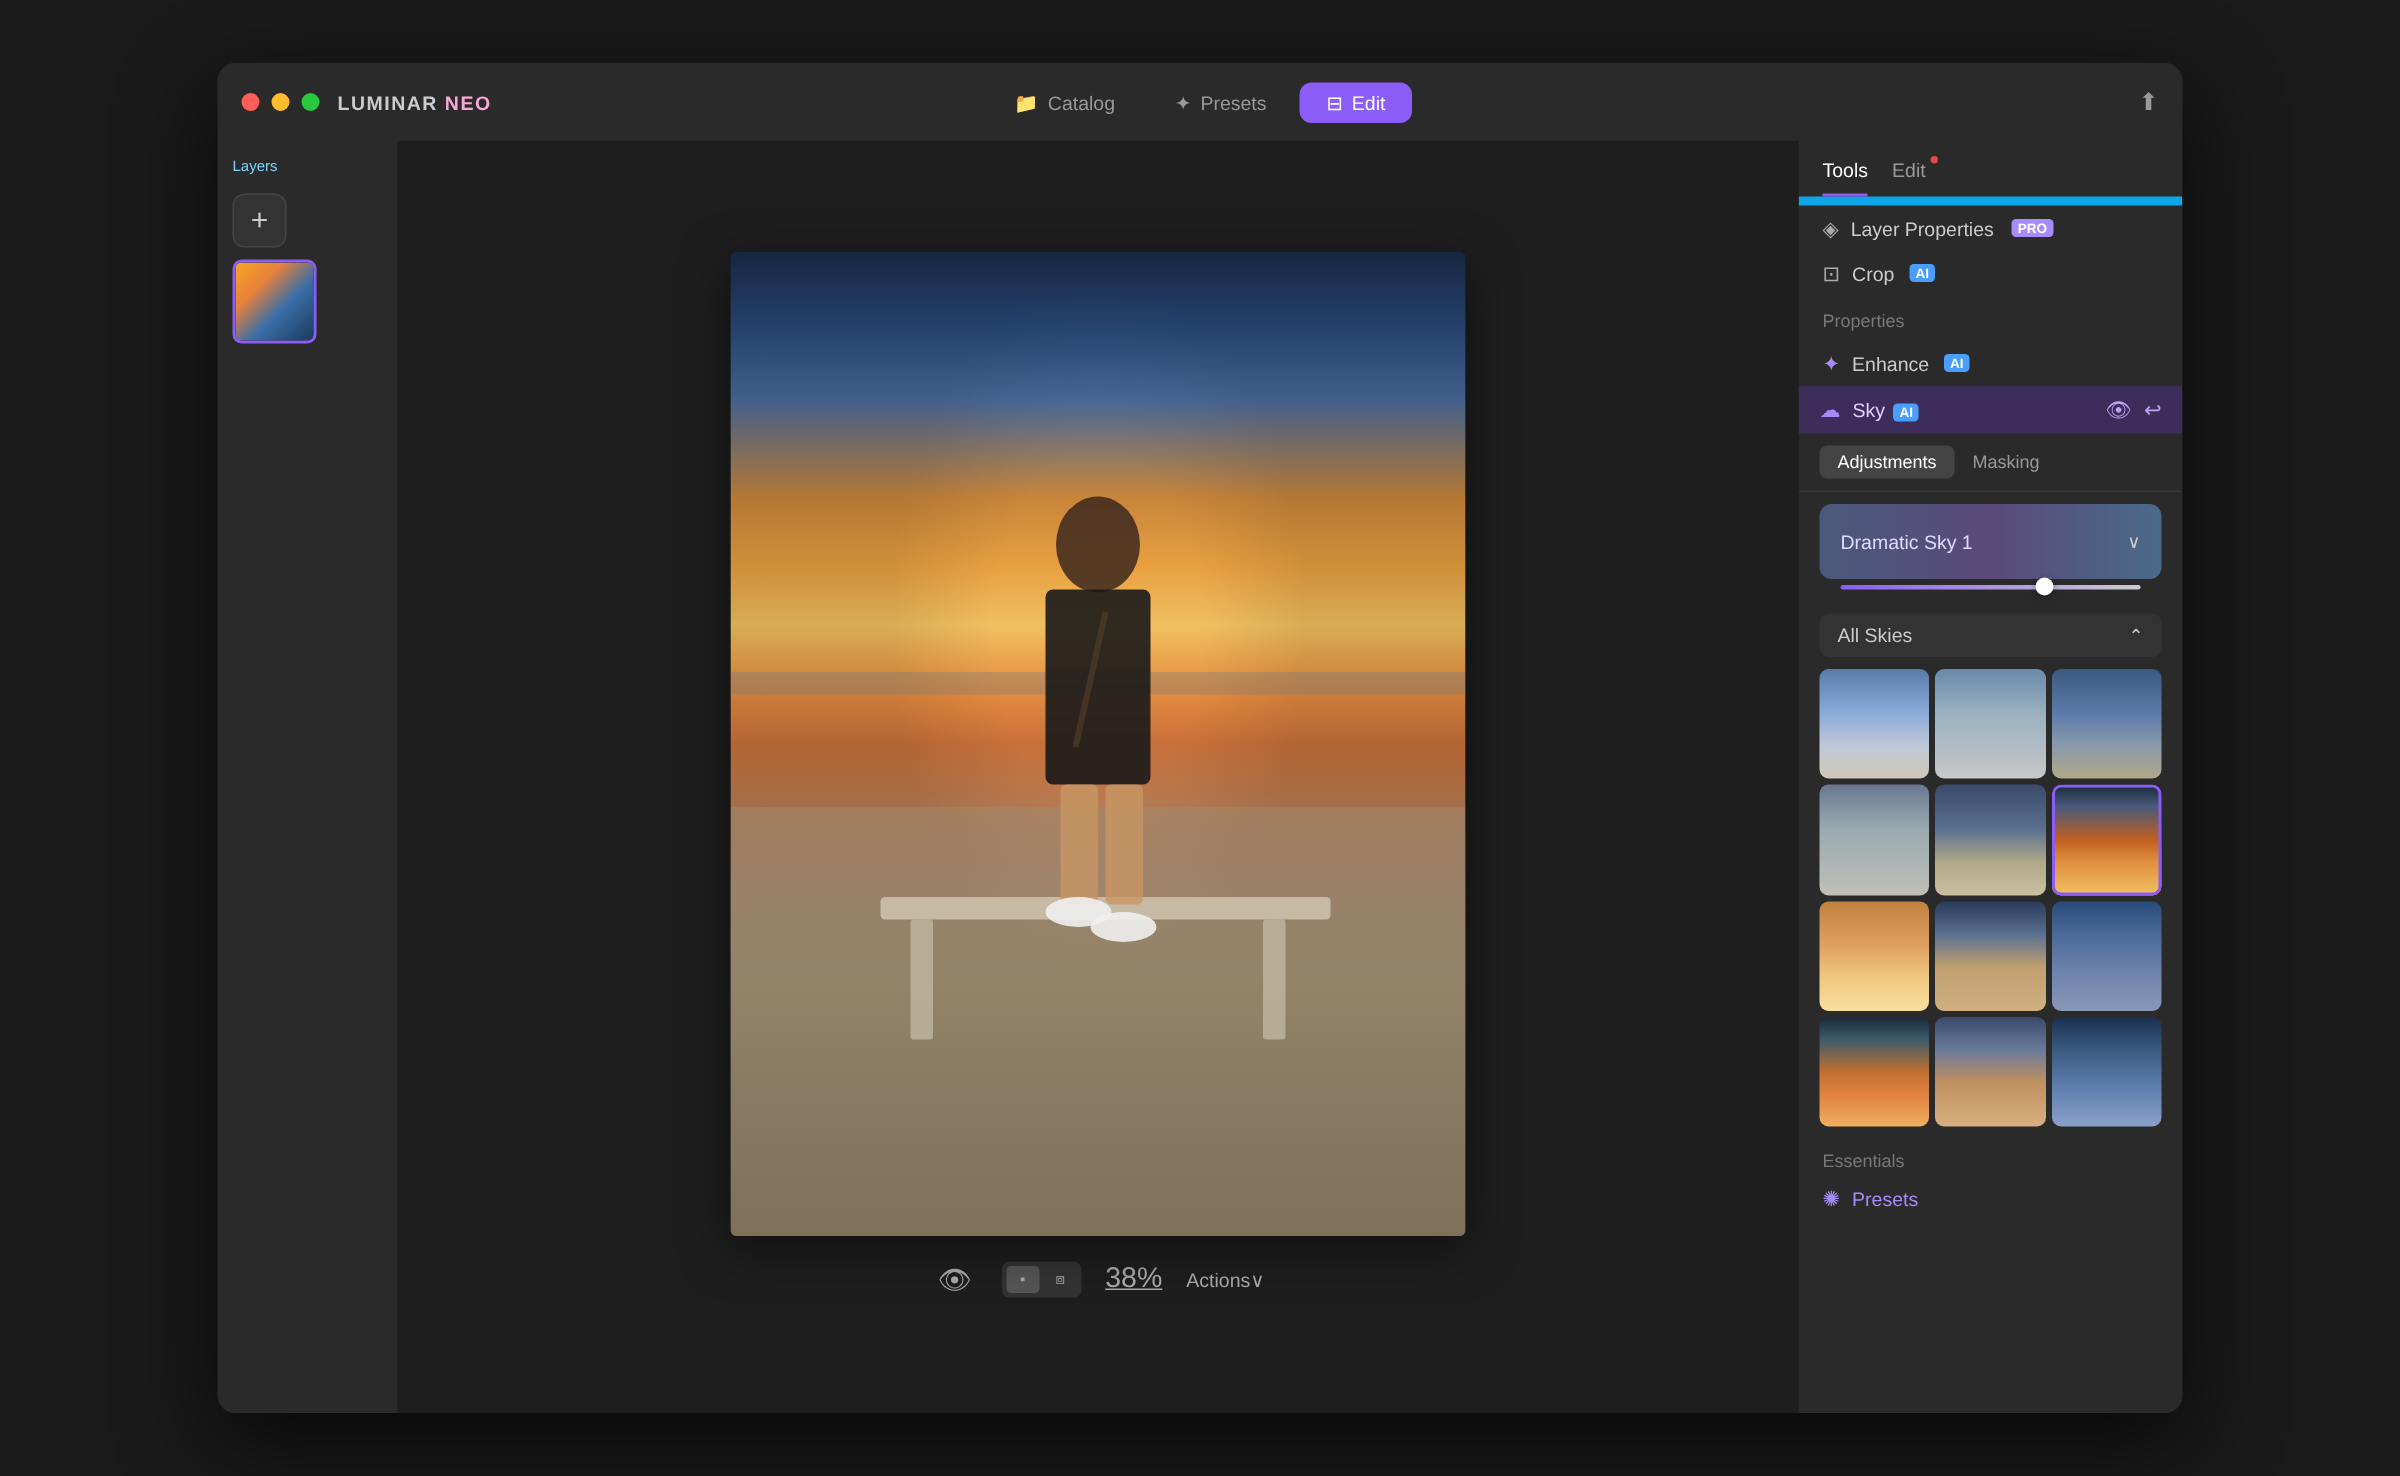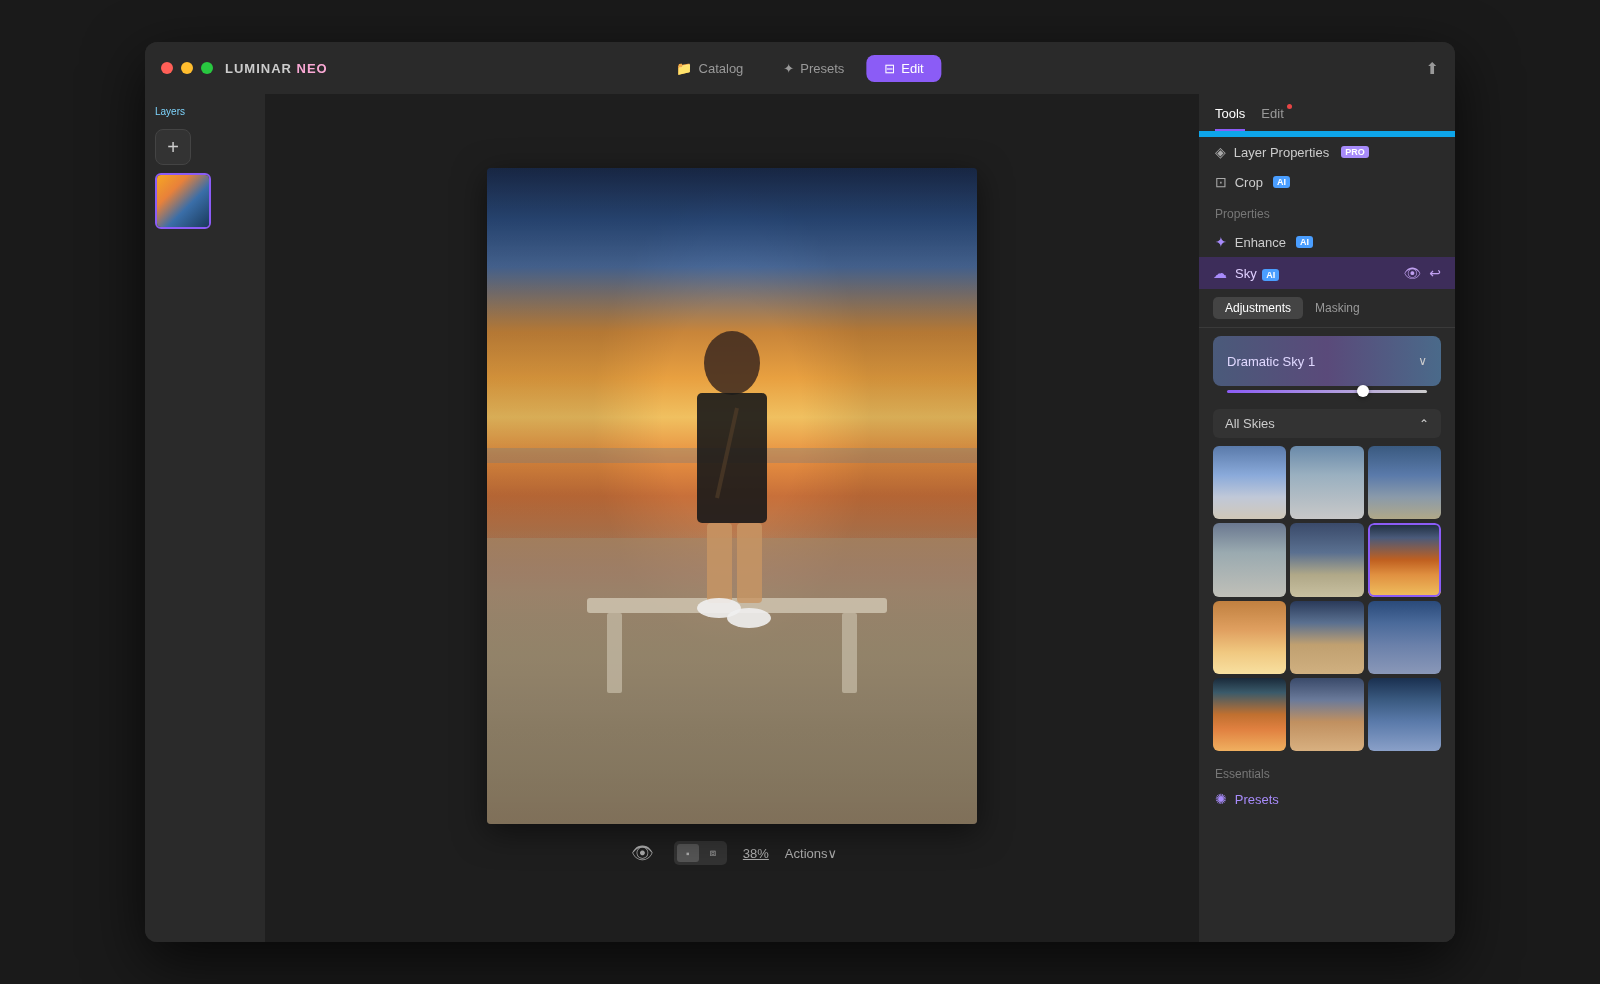--- a/index.html
+++ b/index.html
@@ -222,21 +222,21 @@
       color: #aaa;
       font-size: 10px;
       cursor: pointer;
       display: flex;
       align-items: center;
       justify-content: center;
     }
     .view-toggle-btn.active { background: #555; }
     .zoom-label {
       color: #aaa;
-      font-size: 13px;
+      font-size: 19px;
       cursor: pointer;
       text-decoration: underline;
     }
     .actions-btn {
       color: #aaa;
       font-size: 13px;
       cursor: pointer;
       display: flex;
       align-items: center;
       gap: 0;

